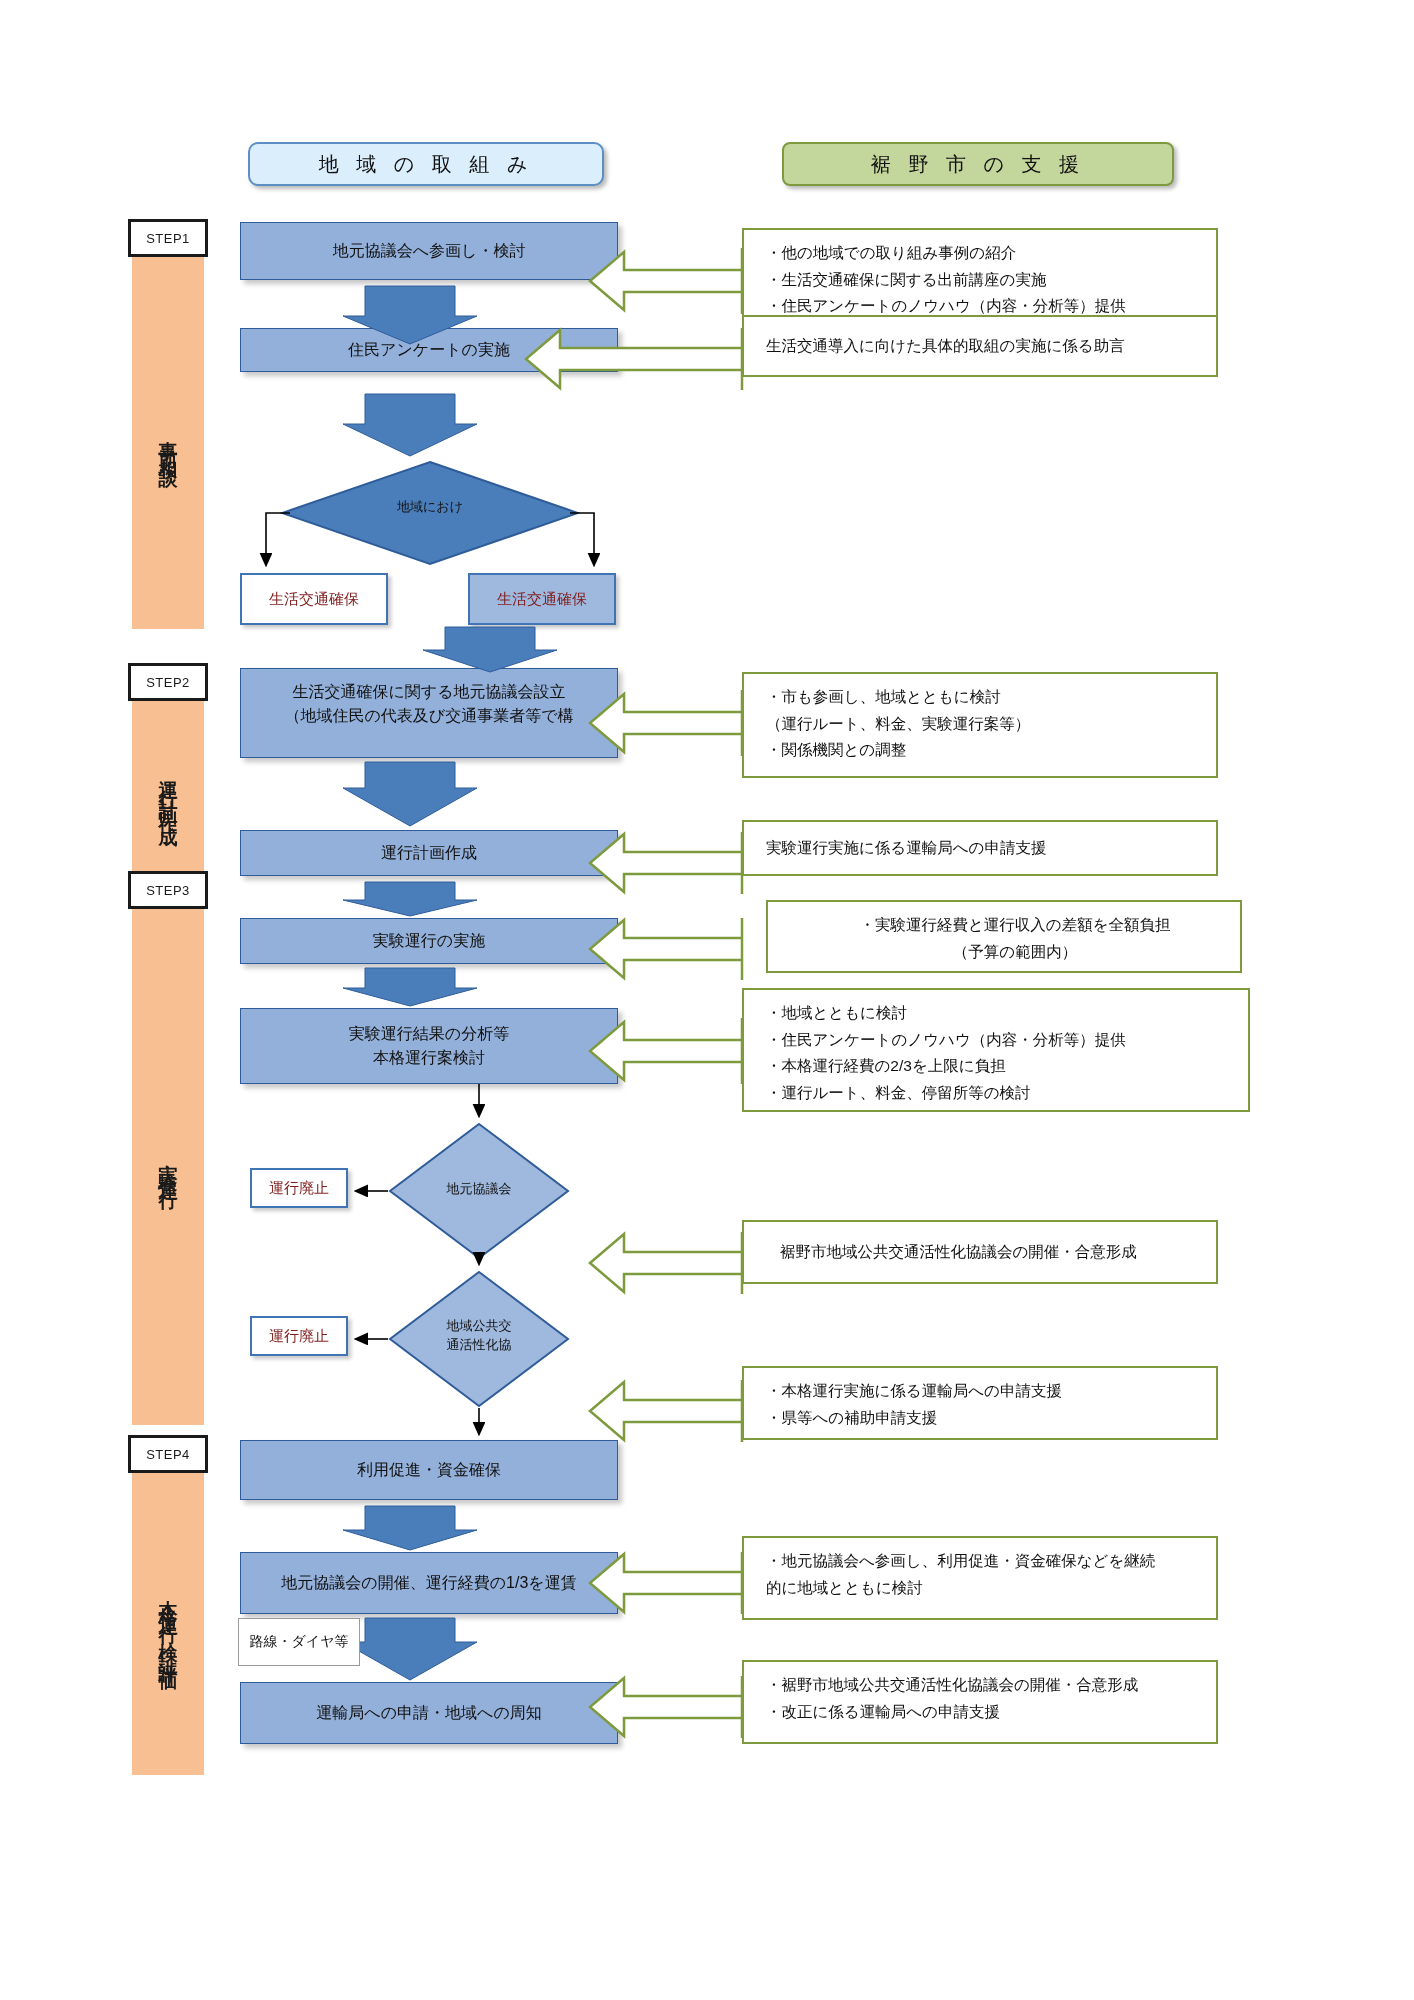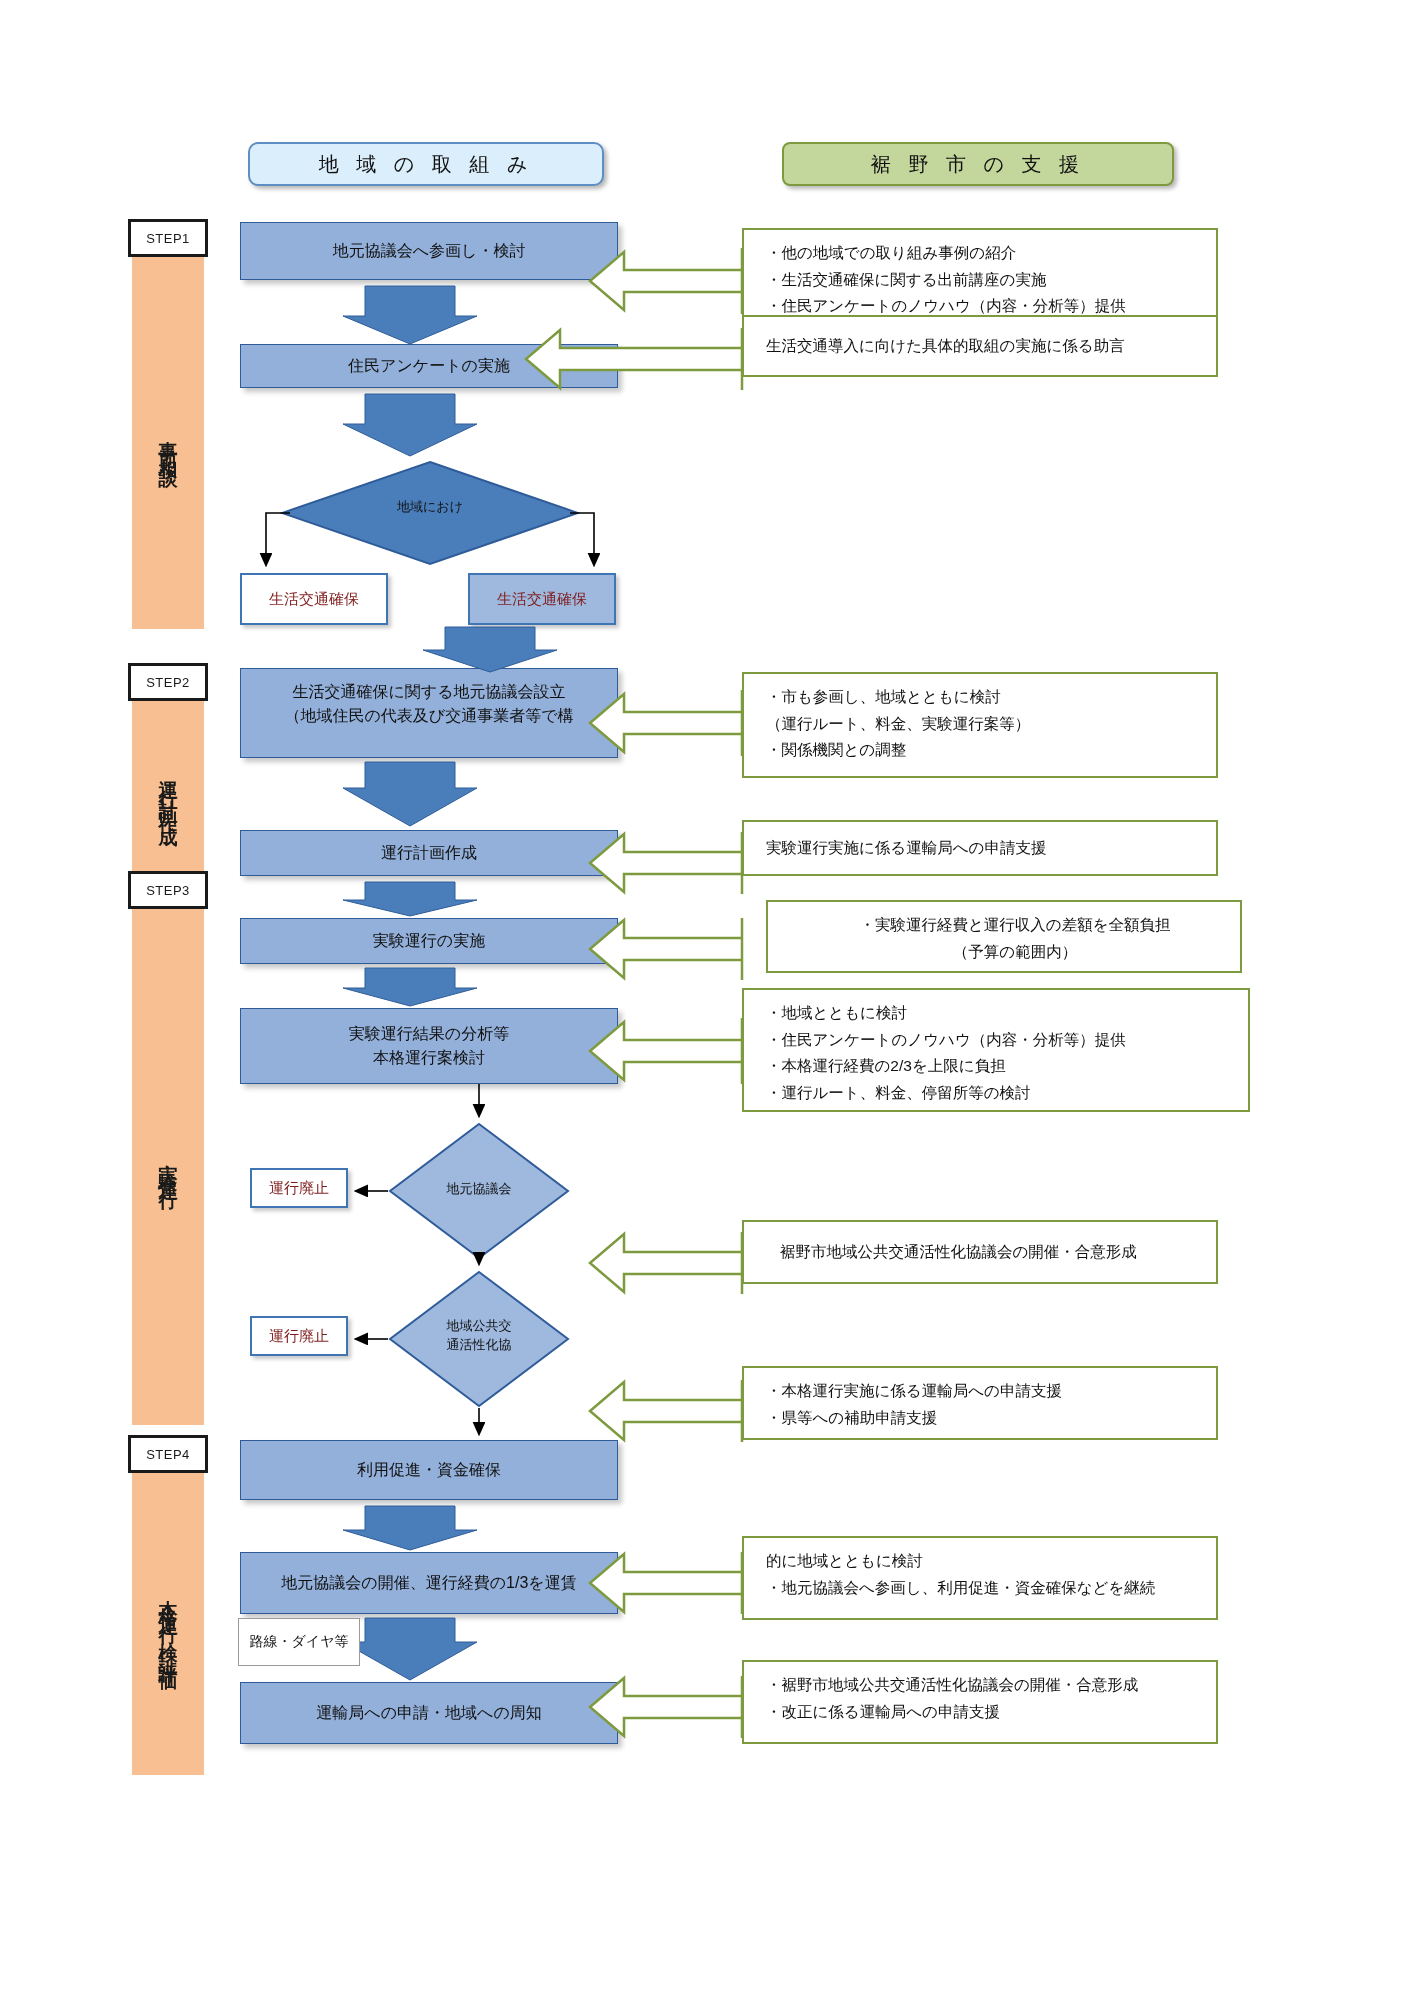--- a/index.html
+++ b/index.html
@@ -99,21 +99,21 @@
     <span>実験運行</span>
   </div>
 
   <div class="abs step-tag" style="left:128px;top:1435px;width:80px;height:38px;">STEP4</div>
   <div class="abs phase" style="left:132px;top:1473px;width:72px;height:302px;">
     <span>本格運行・検証評価</span>
   </div>
 
   <div class="abs proc" style="left:240px;top:222px;width:378px;height:58px;">地元協議会へ参画し・検討</div>
 
-  <div class="abs proc" style="left:240px;top:344px;width:378px;height:44px;">住民アンケートの実施</div>
+  <div class="abs proc" style="left:240px;top:328px;width:378px;height:44px;">住民アンケートの実施</div>
 
   <div class="abs diamond" style="left:280px;top:460px;width:300px;height:106px;">
     <svg width="300" height="106" viewBox="0 0 300 106">
       <polygon points="150,2 298,53 150,104 2,53" fill="#4a7ebb" stroke="#2f5c99" stroke-width="2"></polygon>
     </svg>
     <div class="dlabel" style="top:38px;">地域におけ</div>
   </div>
 
   <div class="abs small-box white" style="left:240px;top:573px;width:148px;height:52px;">生活交通確保</div>
   <div class="abs small-box blue" style="left:468px;top:573px;width:148px;height:52px;">生活交通確保</div>
@@ -198,22 +198,22 @@
   <div class="abs callout mid" style="left:742px;top:1220px;width:476px;height:64px;padding-left:36px;">
     <div class="line">裾野市地域公共交通活性化協議会の開催・合意形成</div>
   </div>
 
   <div class="abs callout" style="left:742px;top:1366px;width:476px;height:74px;">
     <div class="line">・本格運行実施に係る運輸局への申請支援</div>
     <div class="line">・県等への補助申請支援</div>
   </div>
 
   <div class="abs callout" style="left:742px;top:1536px;width:476px;height:84px;">
+    <div class="line">・地元協議会へ参画し、利用促進・資金確保などを継続</div>
     <div class="line">的に地域とともに検討</div>
-    <div class="line">・地元協議会へ参画し、利用促進・資金確保などを継続</div>
   </div>
 
   <div class="abs callout" style="left:742px;top:1660px;width:476px;height:84px;">
     <div class="line">・裾野市地域公共交通活性化協議会の開催・合意形成</div>
     <div class="line">・改正に係る運輸局への申請支援</div>
   </div>
 
   <svg class="ov" viewBox="0 0 1414 2000">
     <defs>
       <marker id="ah" markerWidth="9" markerHeight="9" refX="7.5" refY="4" orient="auto">

